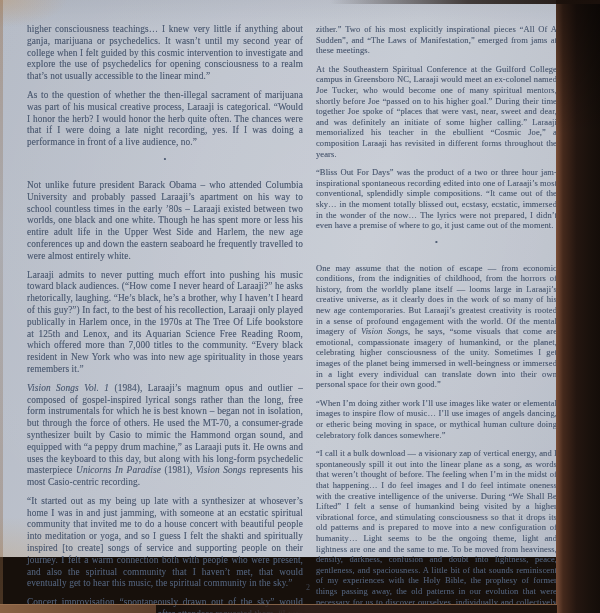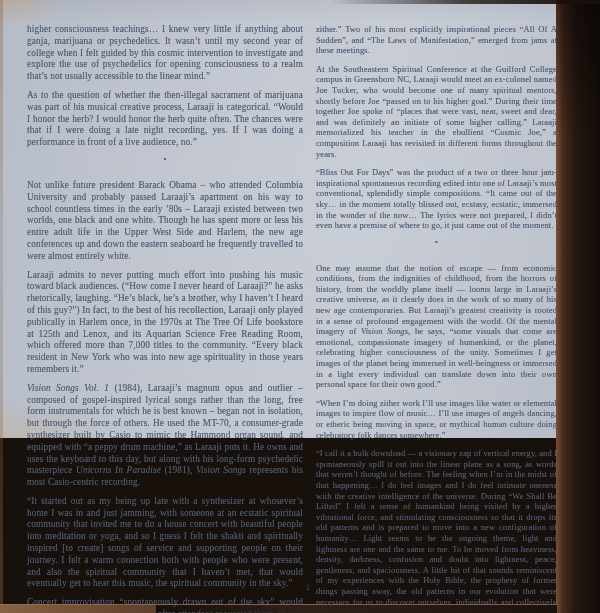--- a/index.html
+++ b/index.html
@@ -3,21 +3,21 @@
 <meta charset="utf-8">
 <style>
   html, body { margin: 0; padding: 0; }
   body {
     width: 600px; height: 613px; position: relative; overflow: hidden;
     background: #17100b;
     font-family: "Liberation Serif", "DejaVu Serif", serif;
   }
   .photo { position: absolute; inset: 0; }
   .page {
-    position: absolute; left: 0; top: 0; width: 557px; height: 438px;
+    position: absolute; left: 0; top: 0; width: 557px; height: 557px;
     background:
       radial-gradient(140% 120% at 68% 42%, rgba(255,255,255,0.10), rgba(0,0,0,0) 62%),
       linear-gradient(103deg, #b5bbc6 0%, #bfc4ce 35%, #c4c9d2 62%, #bcc1cb 88%, #b6bcc7 100%);
   }
   .page::before { 
     content: ""; position: absolute; inset: 0; pointer-events: none;
     background:
       radial-gradient(90px 36px at 0% 0%, rgba(199,161,117,0.45), rgba(199,161,117,0) 75%),
       radial-gradient(150px 50px at 0% 100%, rgba(196,165,124,0.35), rgba(196,165,124,0) 80%),
       linear-gradient(180deg, rgba(90,95,110,0.10), rgba(0,0,0,0) 5%);

